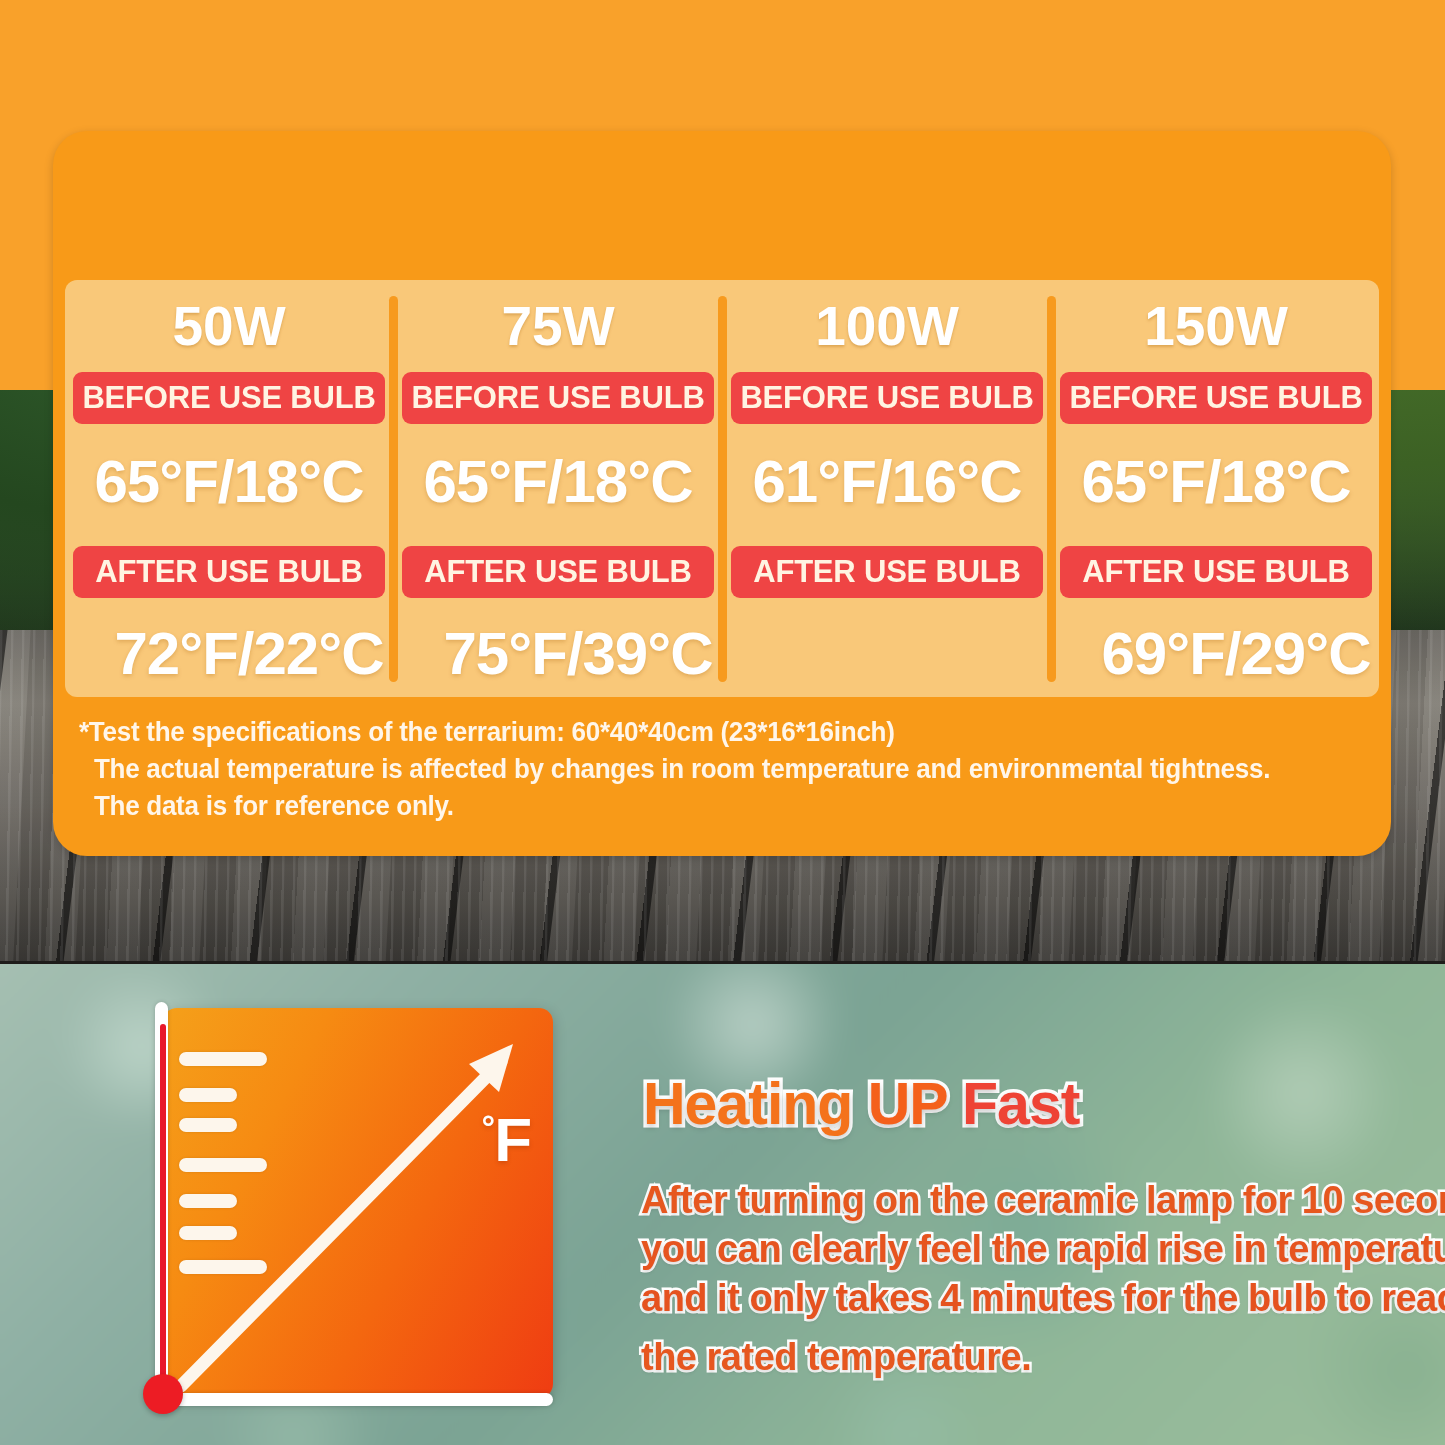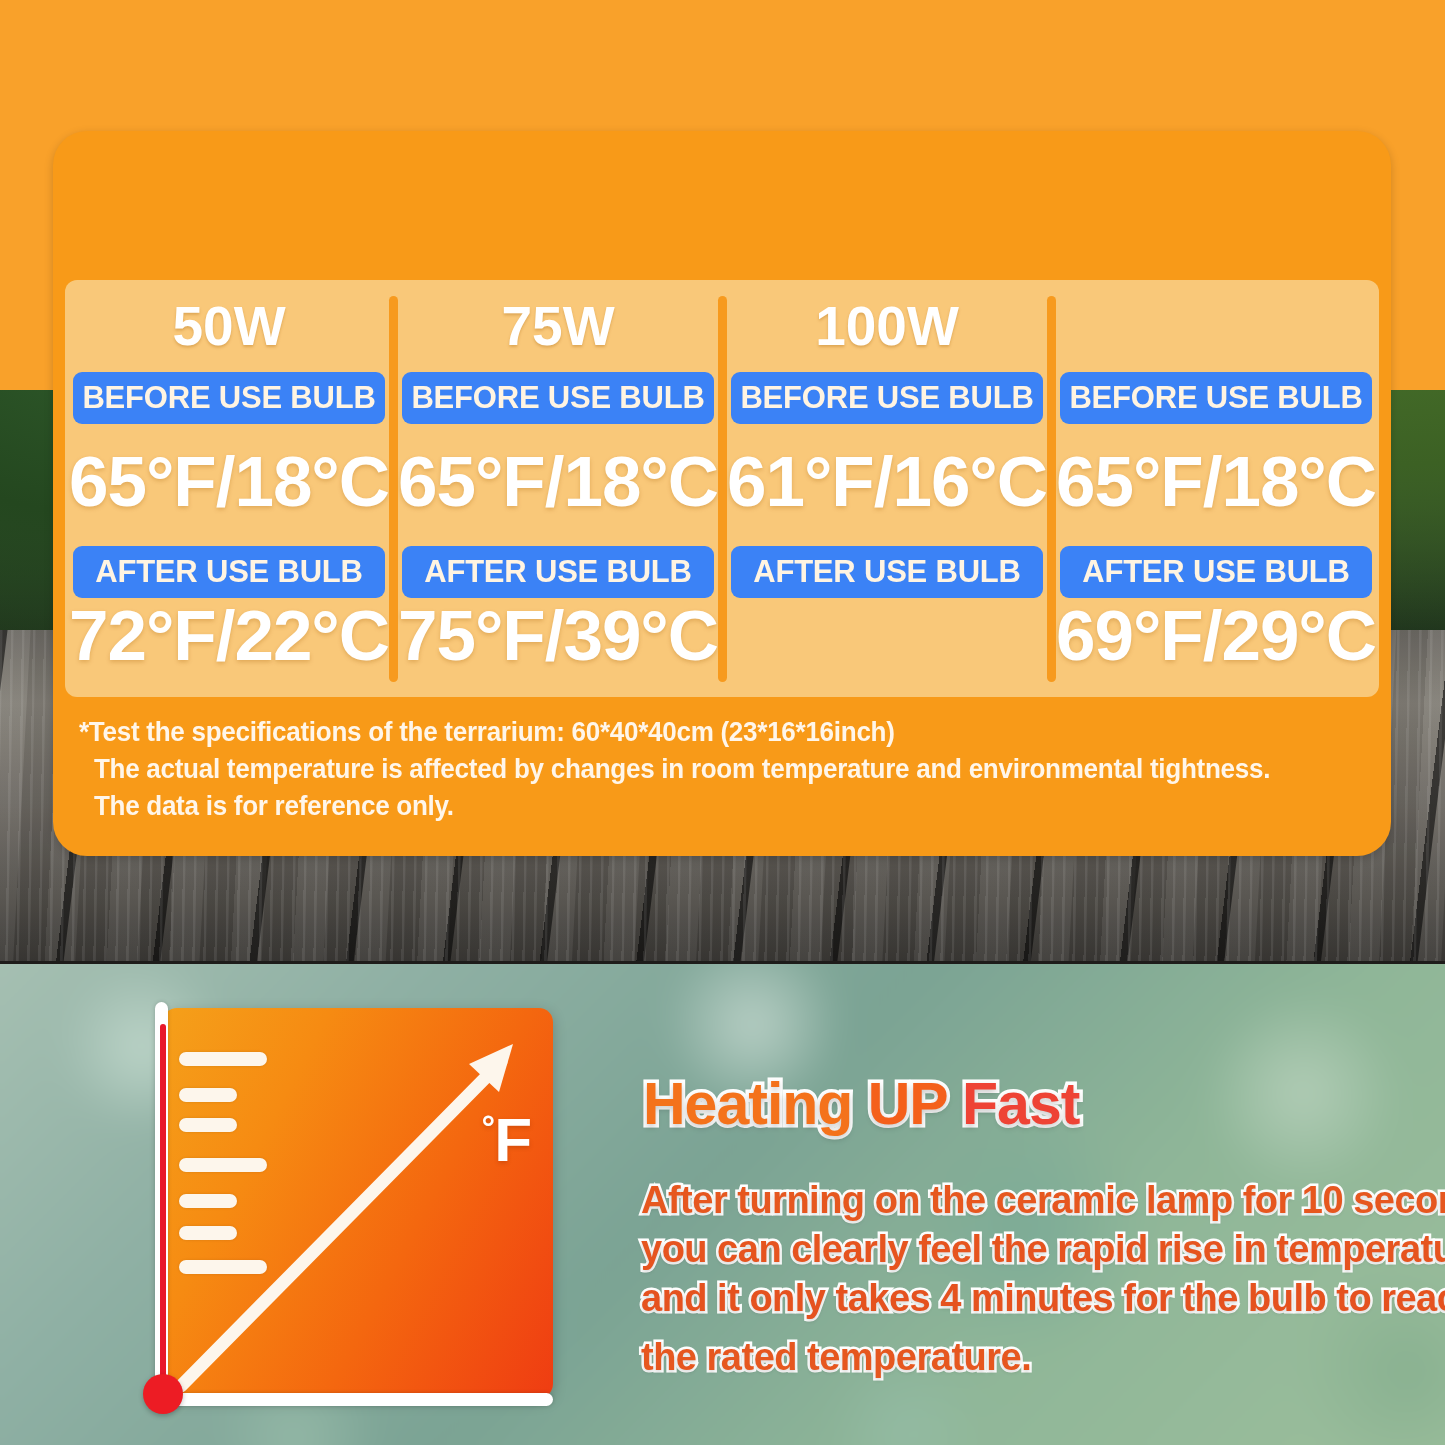--- a/index.html
+++ b/index.html
@@ -159,49 +159,49 @@
     font-weight:bold;
     font-size:55px;
     text-align:center;
     line-height:84px;
     text-shadow:0 2px 3px rgba(160,90,0,.30);
   }
 
   .band{
     position:absolute;
     left:8px; width:312px; height:52px;
-    background:#3b82f6;
+    background:#ef4444;
     color:#FFF4E2;
     font-family:"Liberation Sans", sans-serif;
     font-weight:bold;
     font-size:31px;
     text-align:center;
     line-height:52px;
     letter-spacing:-.2px;
     border-radius:9px;
     white-space:nowrap;
   }
   .band-before{ top:92px; }
   .band-after{  top:266px; }
 
   .temp{
     position:absolute; left:0;
     width:100%; height:88px;
     color:#FFFFFF;
     font-family:"Liberation Sans", sans-serif;
     font-weight:bold;
-    font-size:71px;
+    font-size:60px;
     text-align:center;
     line-height:88px;
     letter-spacing:-1px;
     text-shadow:0 2px 4px rgba(160,90,0,.28);
     white-space:nowrap;
   }
   .temp-before{ top:158px; }
-  .temp-after{  top:312px; }
+  .temp-after{  top:330px;margin-left:20px; }
 
   
   #footnotes{
     position:absolute;
     left:26px; top:582px;
     width:1300px;
   }
   .fn{
     color:#FFF6EA;
     font-family:"Liberation Sans Narrow","Liberation Sans", sans-serif;
@@ -391,20 +391,21 @@
         </div>
 
         <div class="tcol">
           <div class="watt">100W</div>
           <div class="band band-before">BEFORE USE BULB</div>
           <div class="temp temp-before">61°F/16°C</div>
           <div class="band band-after">AFTER USE BULB</div>
         </div>
 
         <div class="tcol">
+          <div class="watt">150W</div>
           <div class="band band-before">BEFORE USE BULB</div>
           <div class="temp temp-before">65°F/18°C</div>
           <div class="band band-after">AFTER USE BULB</div>
           <div class="temp temp-after">69°F/29°C</div>
         </div>
 
         <div class="col-divider" id="div1"></div>
         <div class="col-divider" id="div2"></div>
         <div class="col-divider" id="div3"></div>
       </div>

